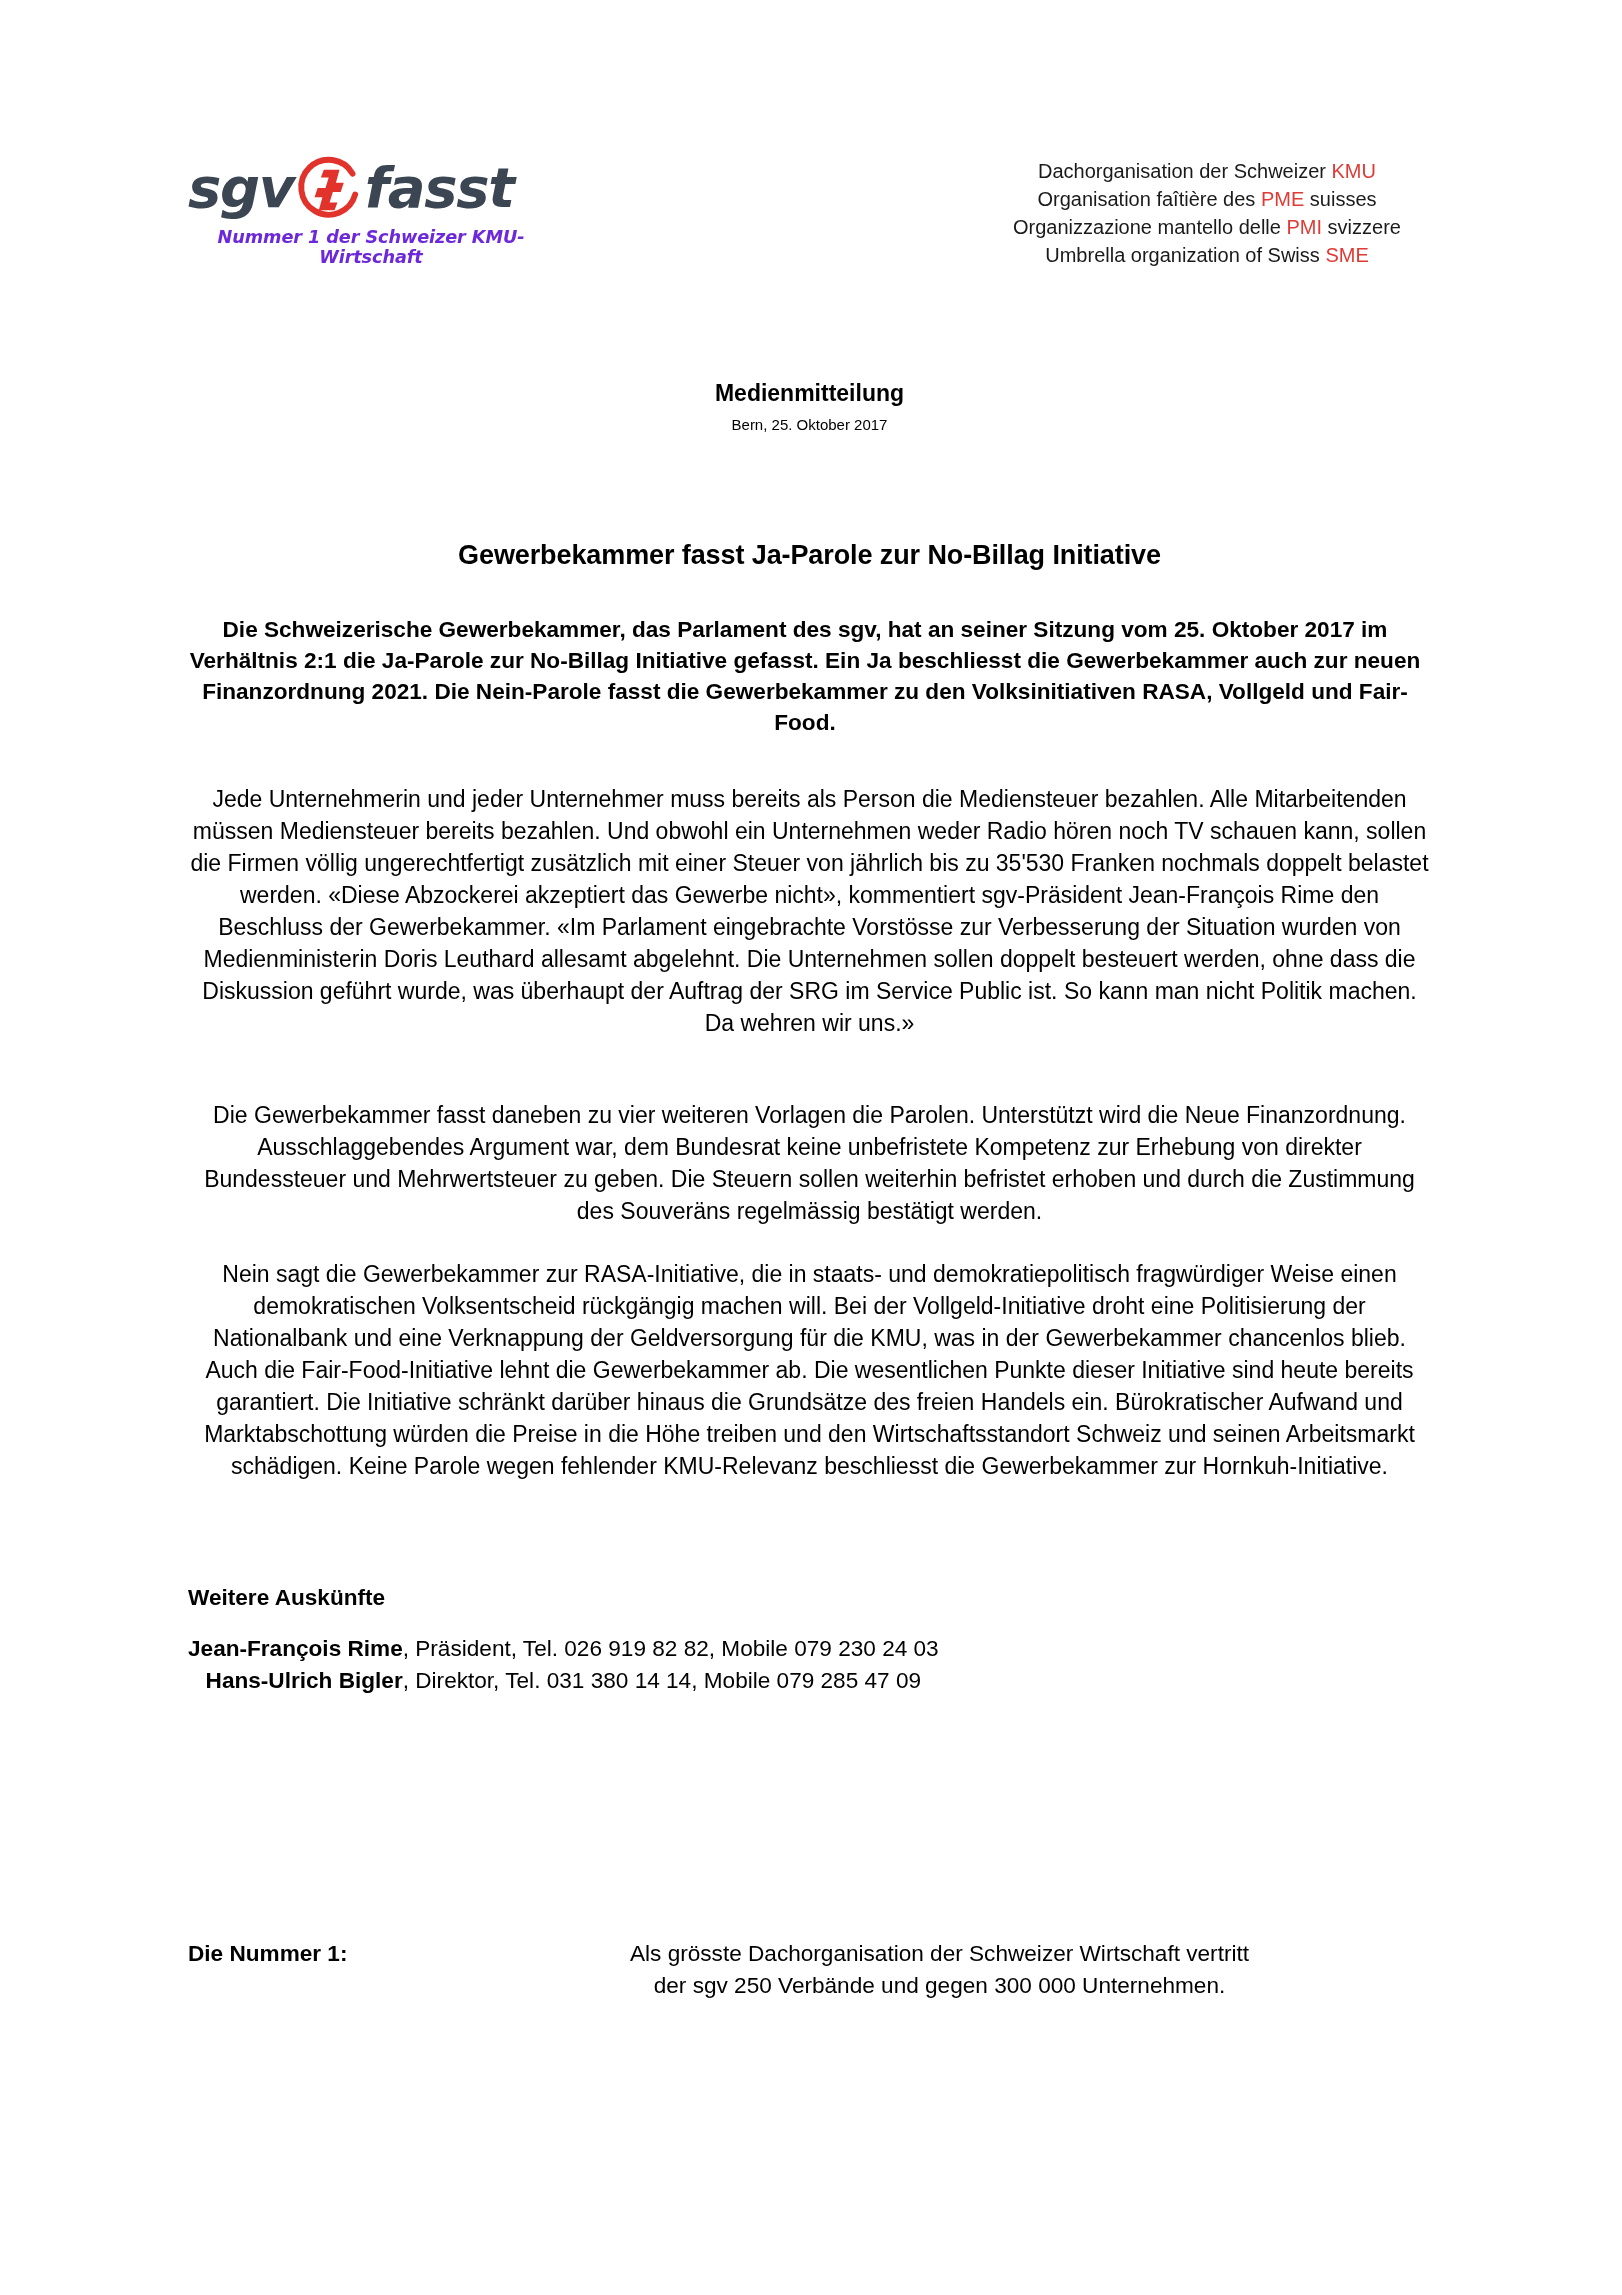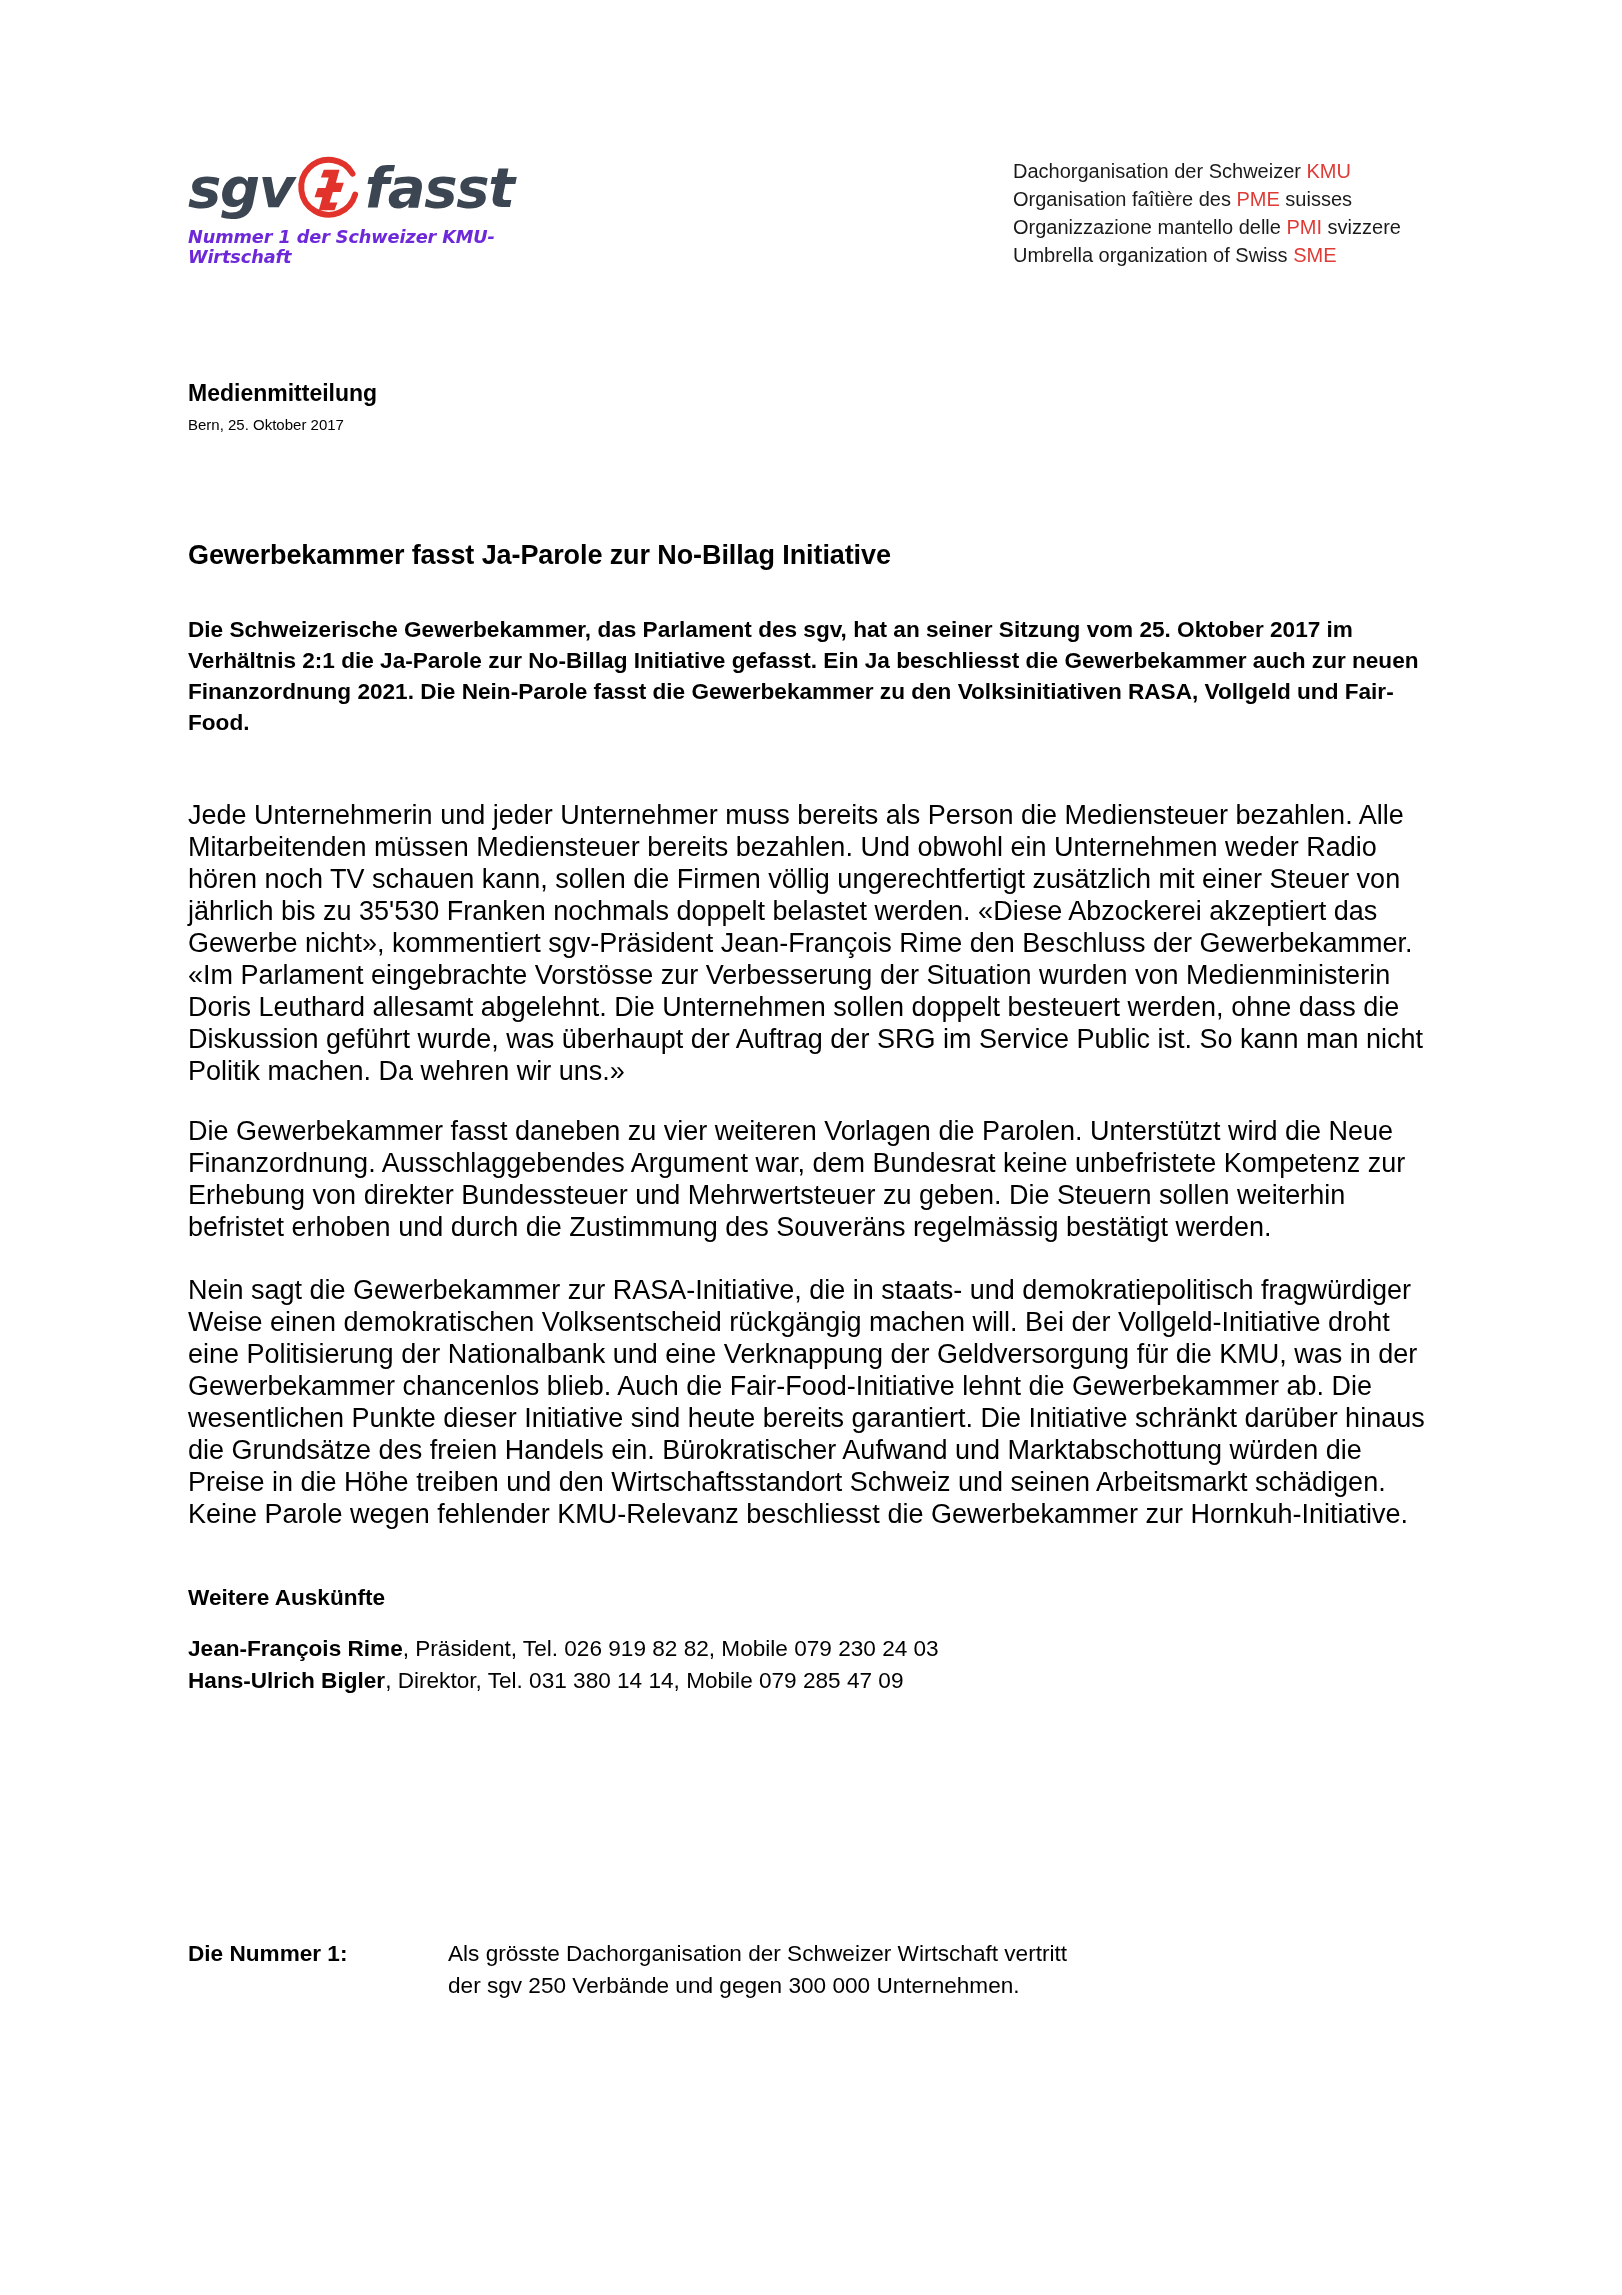--- a/index.html
+++ b/index.html
@@ -13,20 +13,21 @@
     color: #000000;
     -webkit-font-smoothing: antialiased;
   }
   .page {
     position: relative;
     width: 1622px;
     height: 2295px;
     background: #ffffff;
     overflow: hidden;
     box-sizing: border-box;
+    text-align: center;
   }
 
   
   .header {
     position: absolute;
     left: 0;
     top: 0;
     width: 100%;
     height: 281px;
   }
@@ -120,23 +121,22 @@
     width: 1234px;
     font-weight: bold;
     font-size: 22.6px;
     line-height: 31px;
   }
 
   .para {
     position: absolute;
     left: 0;
     width: 1243px;
-    font-size: 27px;
+    font-size: 23px;
     line-height: 32px;
-    margin-top: 16px;
   }
   .p1 { top: 783px; }
   .p2 { top: 1099px; }
   .p3 { top: 1258px; }
 
   .contact-heading {
     position: absolute;
     top: 1582px;
     left: 0;
     font-weight: bold;

